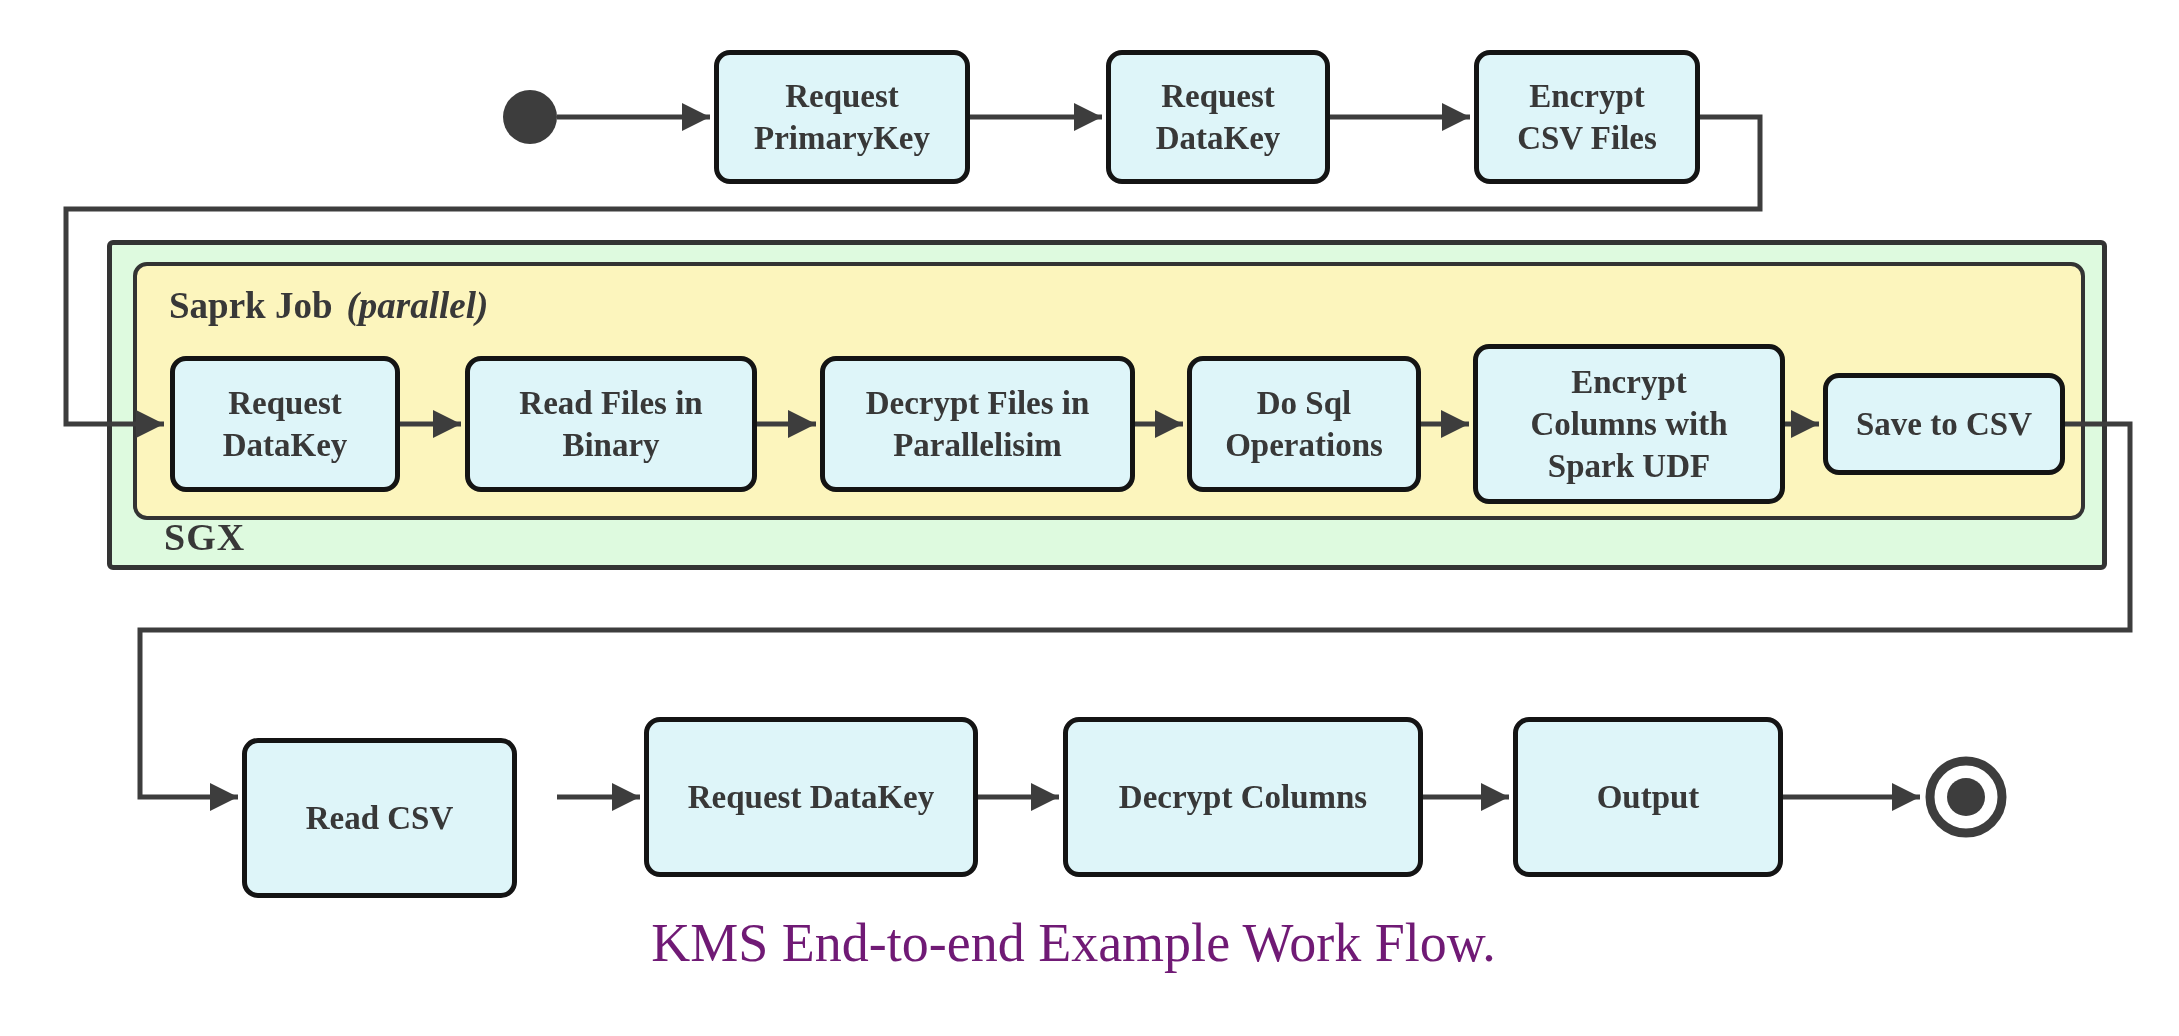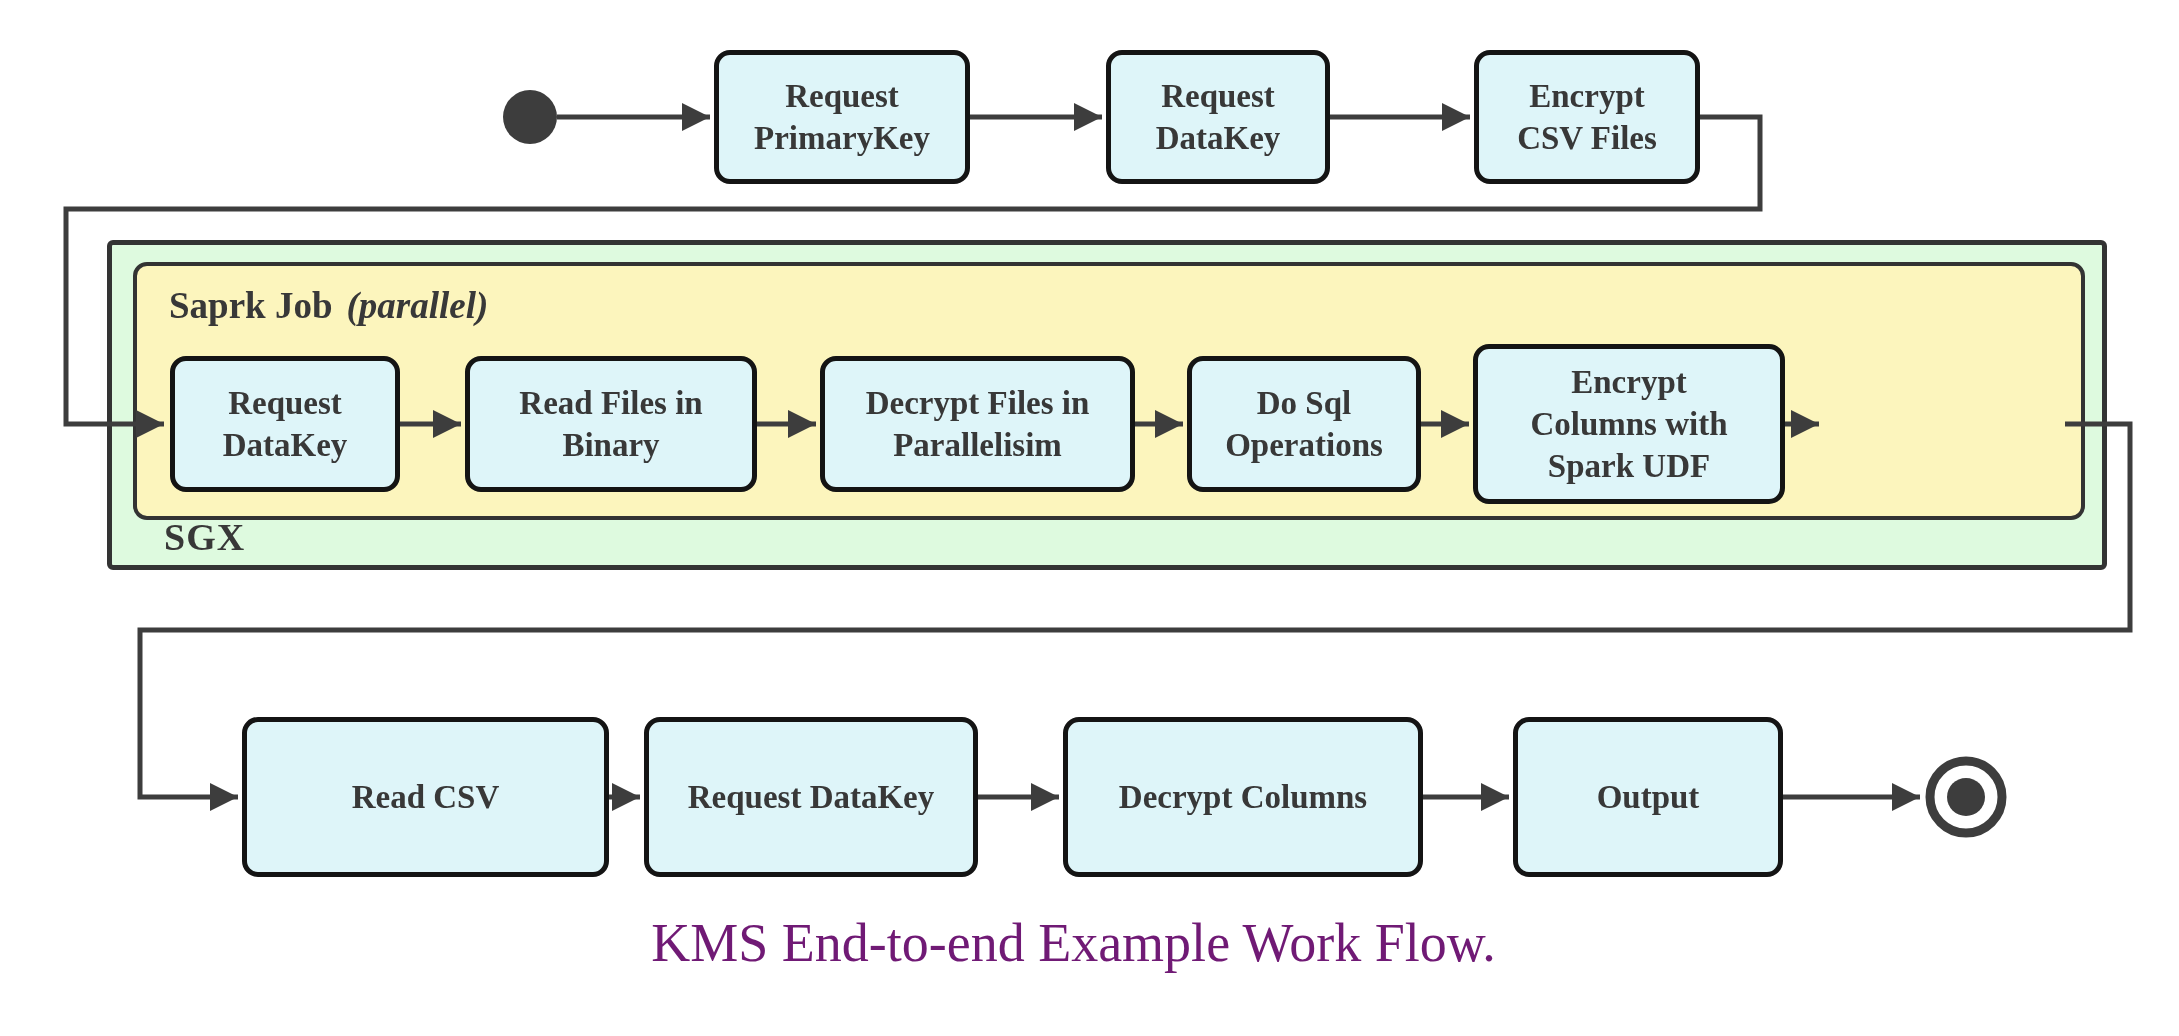--- a/index.html
+++ b/index.html
@@ -122,20 +122,21 @@
 DataKey</div>
   <div class="node" style="left:465px;top:356px;width:292px;height:136px">Read Files in
 Binary</div>
   <div class="node" style="left:820px;top:356px;width:315px;height:136px">Decrypt Files in
 Parallelisim</div>
   <div class="node" style="left:1187px;top:356px;width:234px;height:136px">Do Sql
 Operations</div>
   <div class="node" style="left:1473px;top:344px;width:312px;height:160px">Encrypt
 Columns with
 Spark UDF</div>
+  <div class="node" style="left:1823px;top:373px;width:242px;height:102px">Save to CSV</div>
 
-  <div class="node" style="left:242px;top:717px;width:367px;height:160px">Read CSV</div>
+  <div class="node" style="left:242px;top:738px;width:275px;height:160px">Read CSV</div>
   <div class="node" style="left:644px;top:717px;width:334px;height:160px">Request DataKey</div>
   <div class="node" style="left:1063px;top:717px;width:360px;height:160px">Decrypt Columns</div>
   <div class="node" style="left:1513px;top:717px;width:270px;height:160px">Output</div>
 
   <div class="caption">KMS End-to-end Example Work Flow.</div>
 </div>
 
 </body></html>

